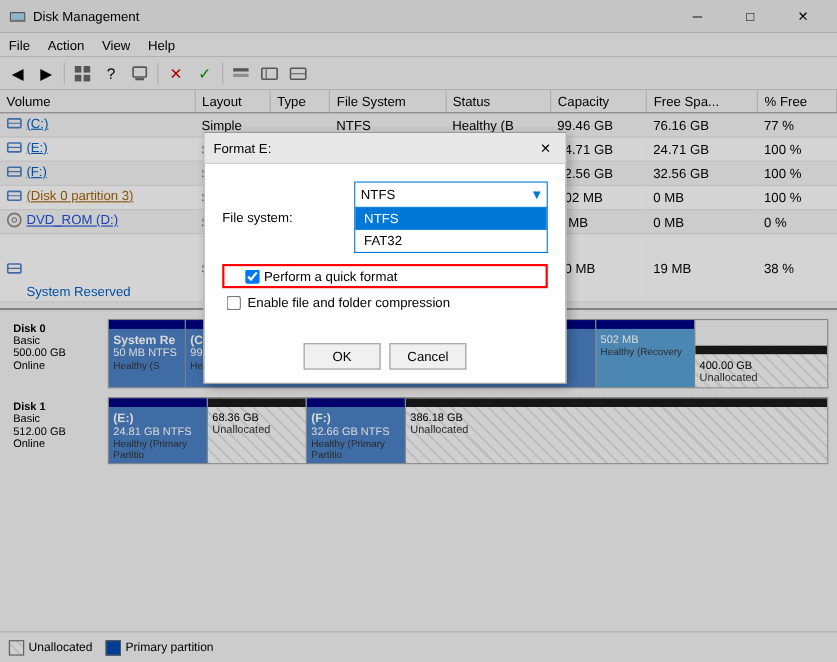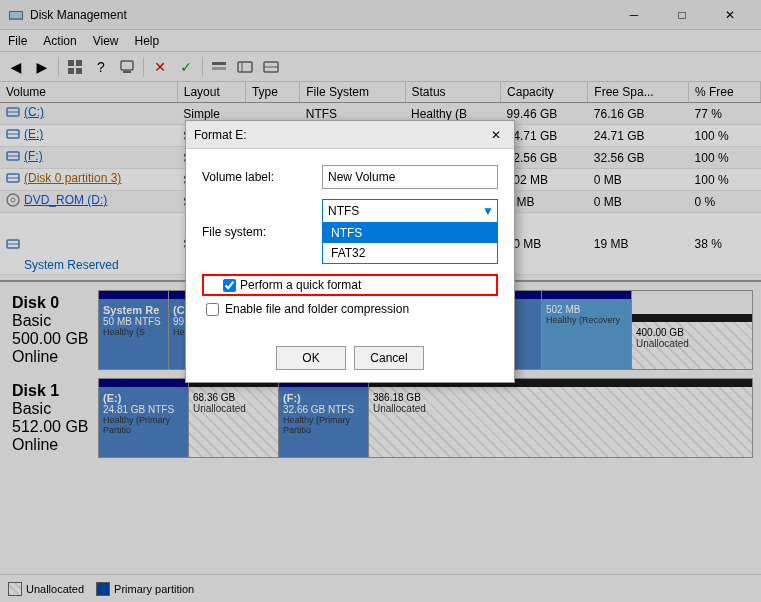--- a/index.html
+++ b/index.html
@@ -58,21 +58,21 @@
     table { width: 100%; border-collapse: collapse; font-size: 12px; }
     thead tr { background: #f0f0f0; }
     th { padding: 3px 6px; text-align: left; border-right: 1px solid #ccc; border-bottom: 1px solid #999; font-weight: normal; white-space: nowrap; }
     td { padding: 2px 6px; border-bottom: 1px solid #e0e0e0; white-space: nowrap; }
     tr:nth-child(even) td { background: #f9f9f9; }
     .row-icon { display: inline-flex; align-items: center; gap: 4px; }
 
     
     .disk-area { flex: 1; overflow: auto; background: #f0f0f0; padding: 8px; }
     .disk-row { margin-bottom: 8px; display: flex; align-items: stretch; }
-    .disk-label { width: 90px; padding: 4px; font-size: 16px; flex-shrink: 0; }
+    .disk-label { width: 90px; padding: 4px; font-size: 10px; flex-shrink: 0; }
     .disk-label-title { font-weight: bold; }
     .disk-partitions { display: flex; flex: 1; border: 1px solid #999; min-height: 60px; }
     .partition {
       display: flex; flex-direction: column; justify-content: flex-start;
       padding: 3px 4px; font-size: 10px; border-right: 1px solid #999;
       overflow: hidden; position: relative;
     }
     .partition:last-child { border-right: none; }
     .partition-name { font-weight: bold; font-size: 11px; }
     .partition-size { font-size: 10px; }
@@ -412,26 +412,20 @@
 </div>
 
 <div class="dialog-overlay">
   <div class="dialog">
     <div class="dialog-title-bar">
       <span class="dialog-title">Format E:</span>
       <button class="dialog-close-btn">✕</button>
     </div>
     <div class="dialog-body">
 
-      <div class="form-row">
-        <div class="form-label">Volume label:</div>
-        <div class="form-control">
-          <input type="text" class="form-input" value="New Volume" style="">
-        </div>
-      </div>
 
       <div class="form-row">
         <div class="form-label">File system:</div>
         <div class="form-control">
           <div class="form-select-wrapper">
             <div style="border:1px solid #0078d7; padding: 2px 24px 2px 5px; font-size:12px; height:24px; display:flex; align-items:center; background:white; cursor:pointer;">
               <span>NTFS</span>
             </div>
             <span class="dropdown-arrow">▼</span>
           </div>

